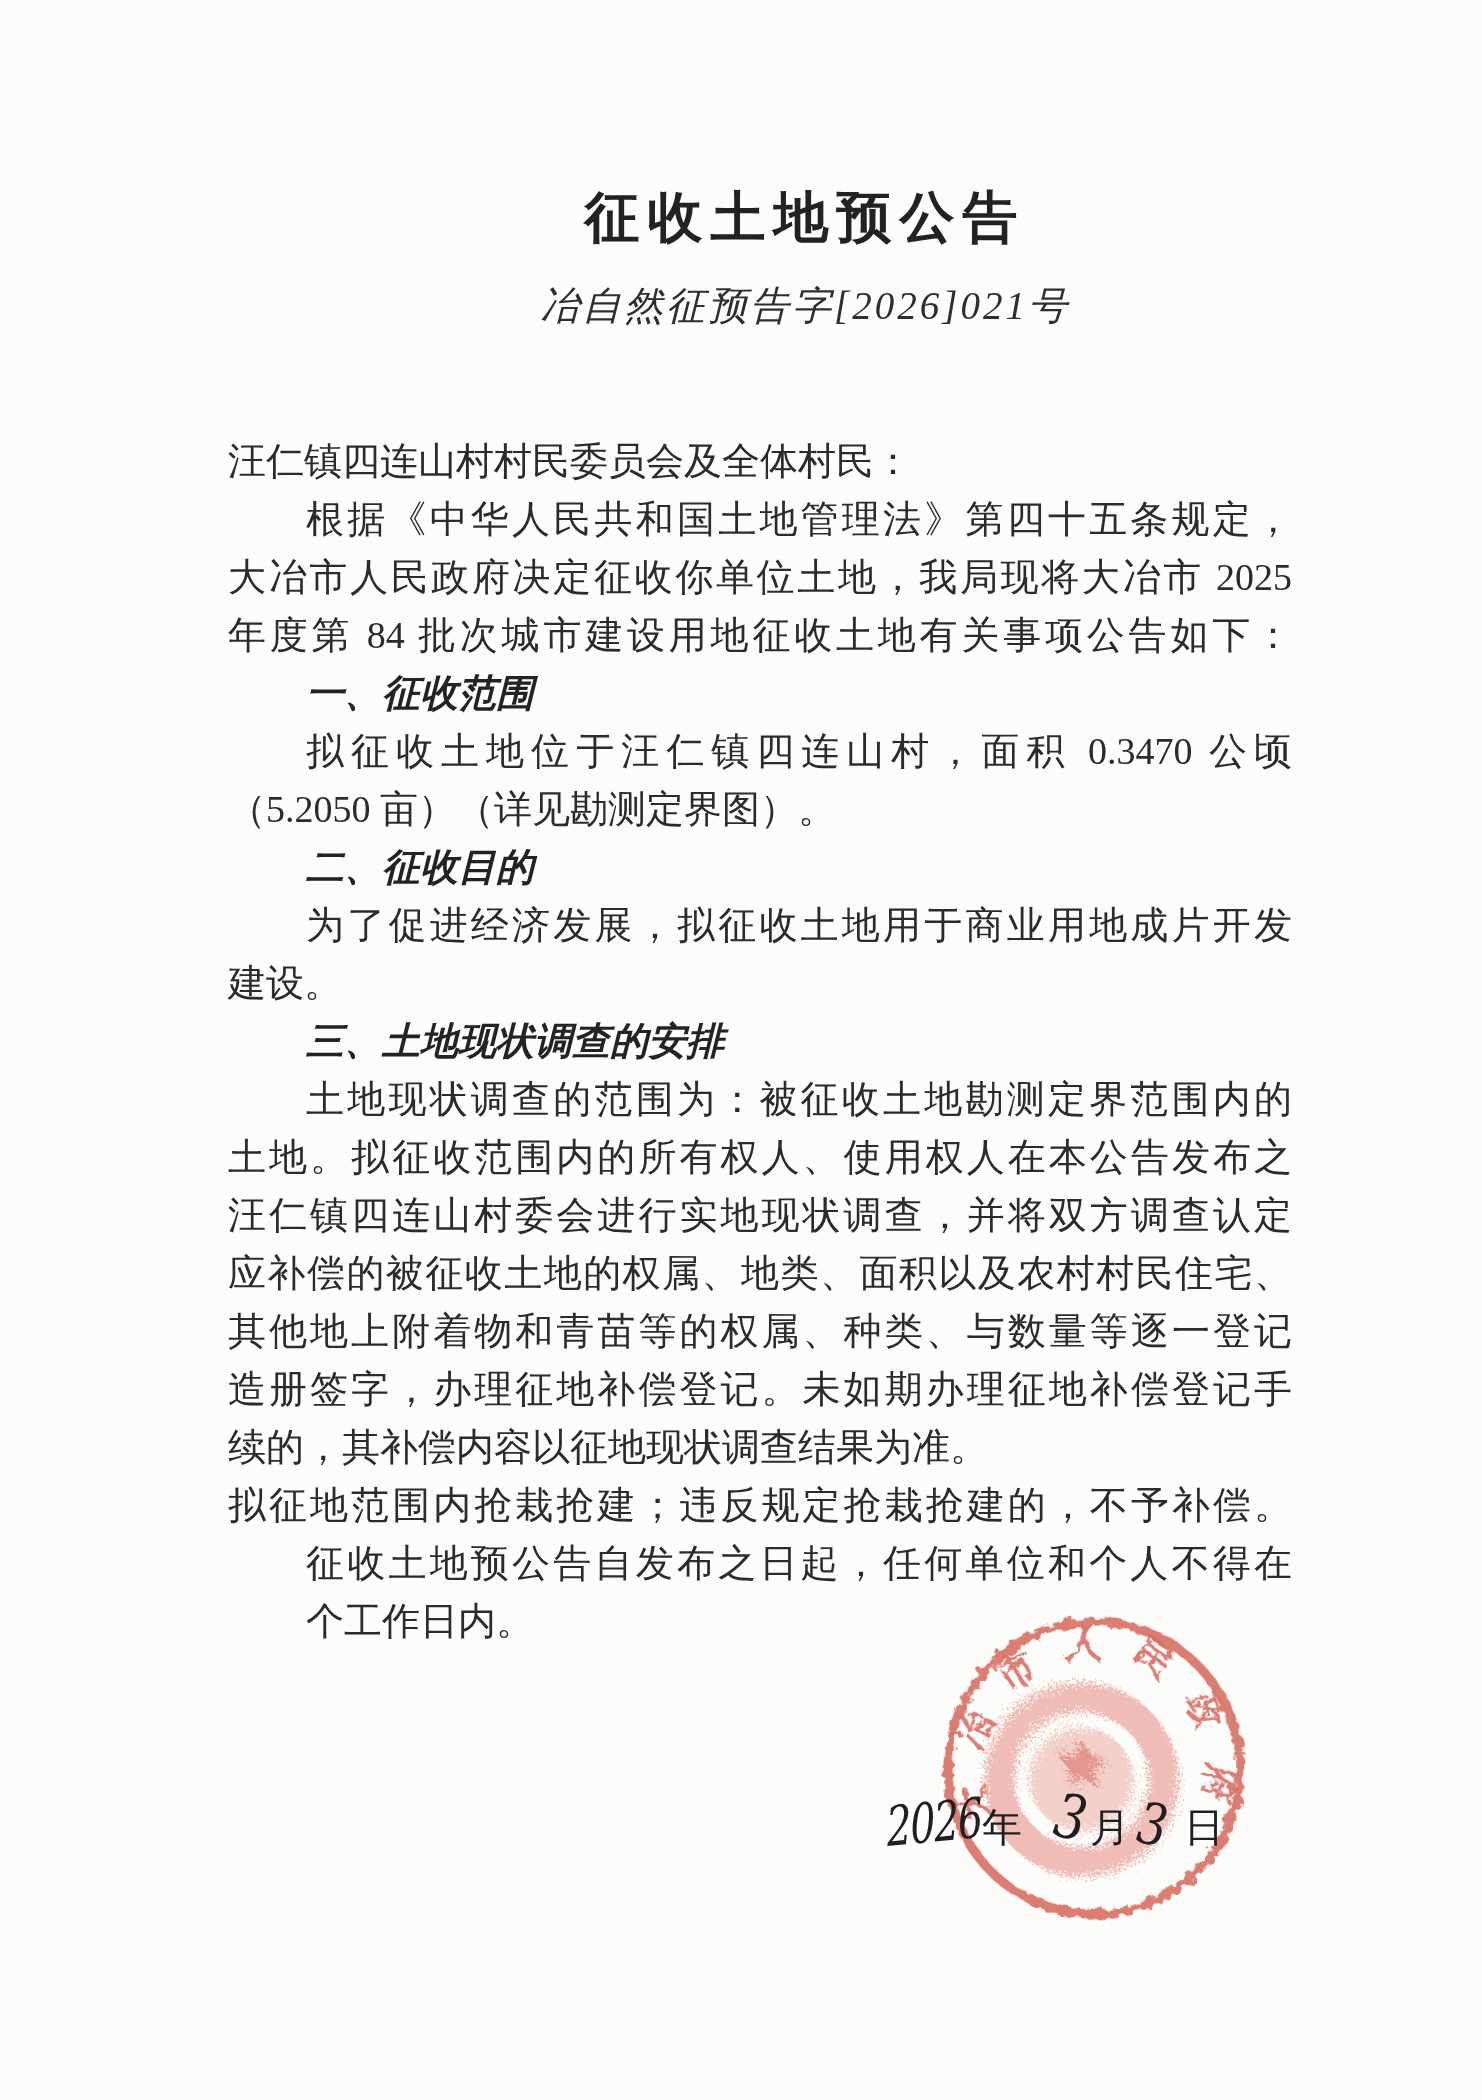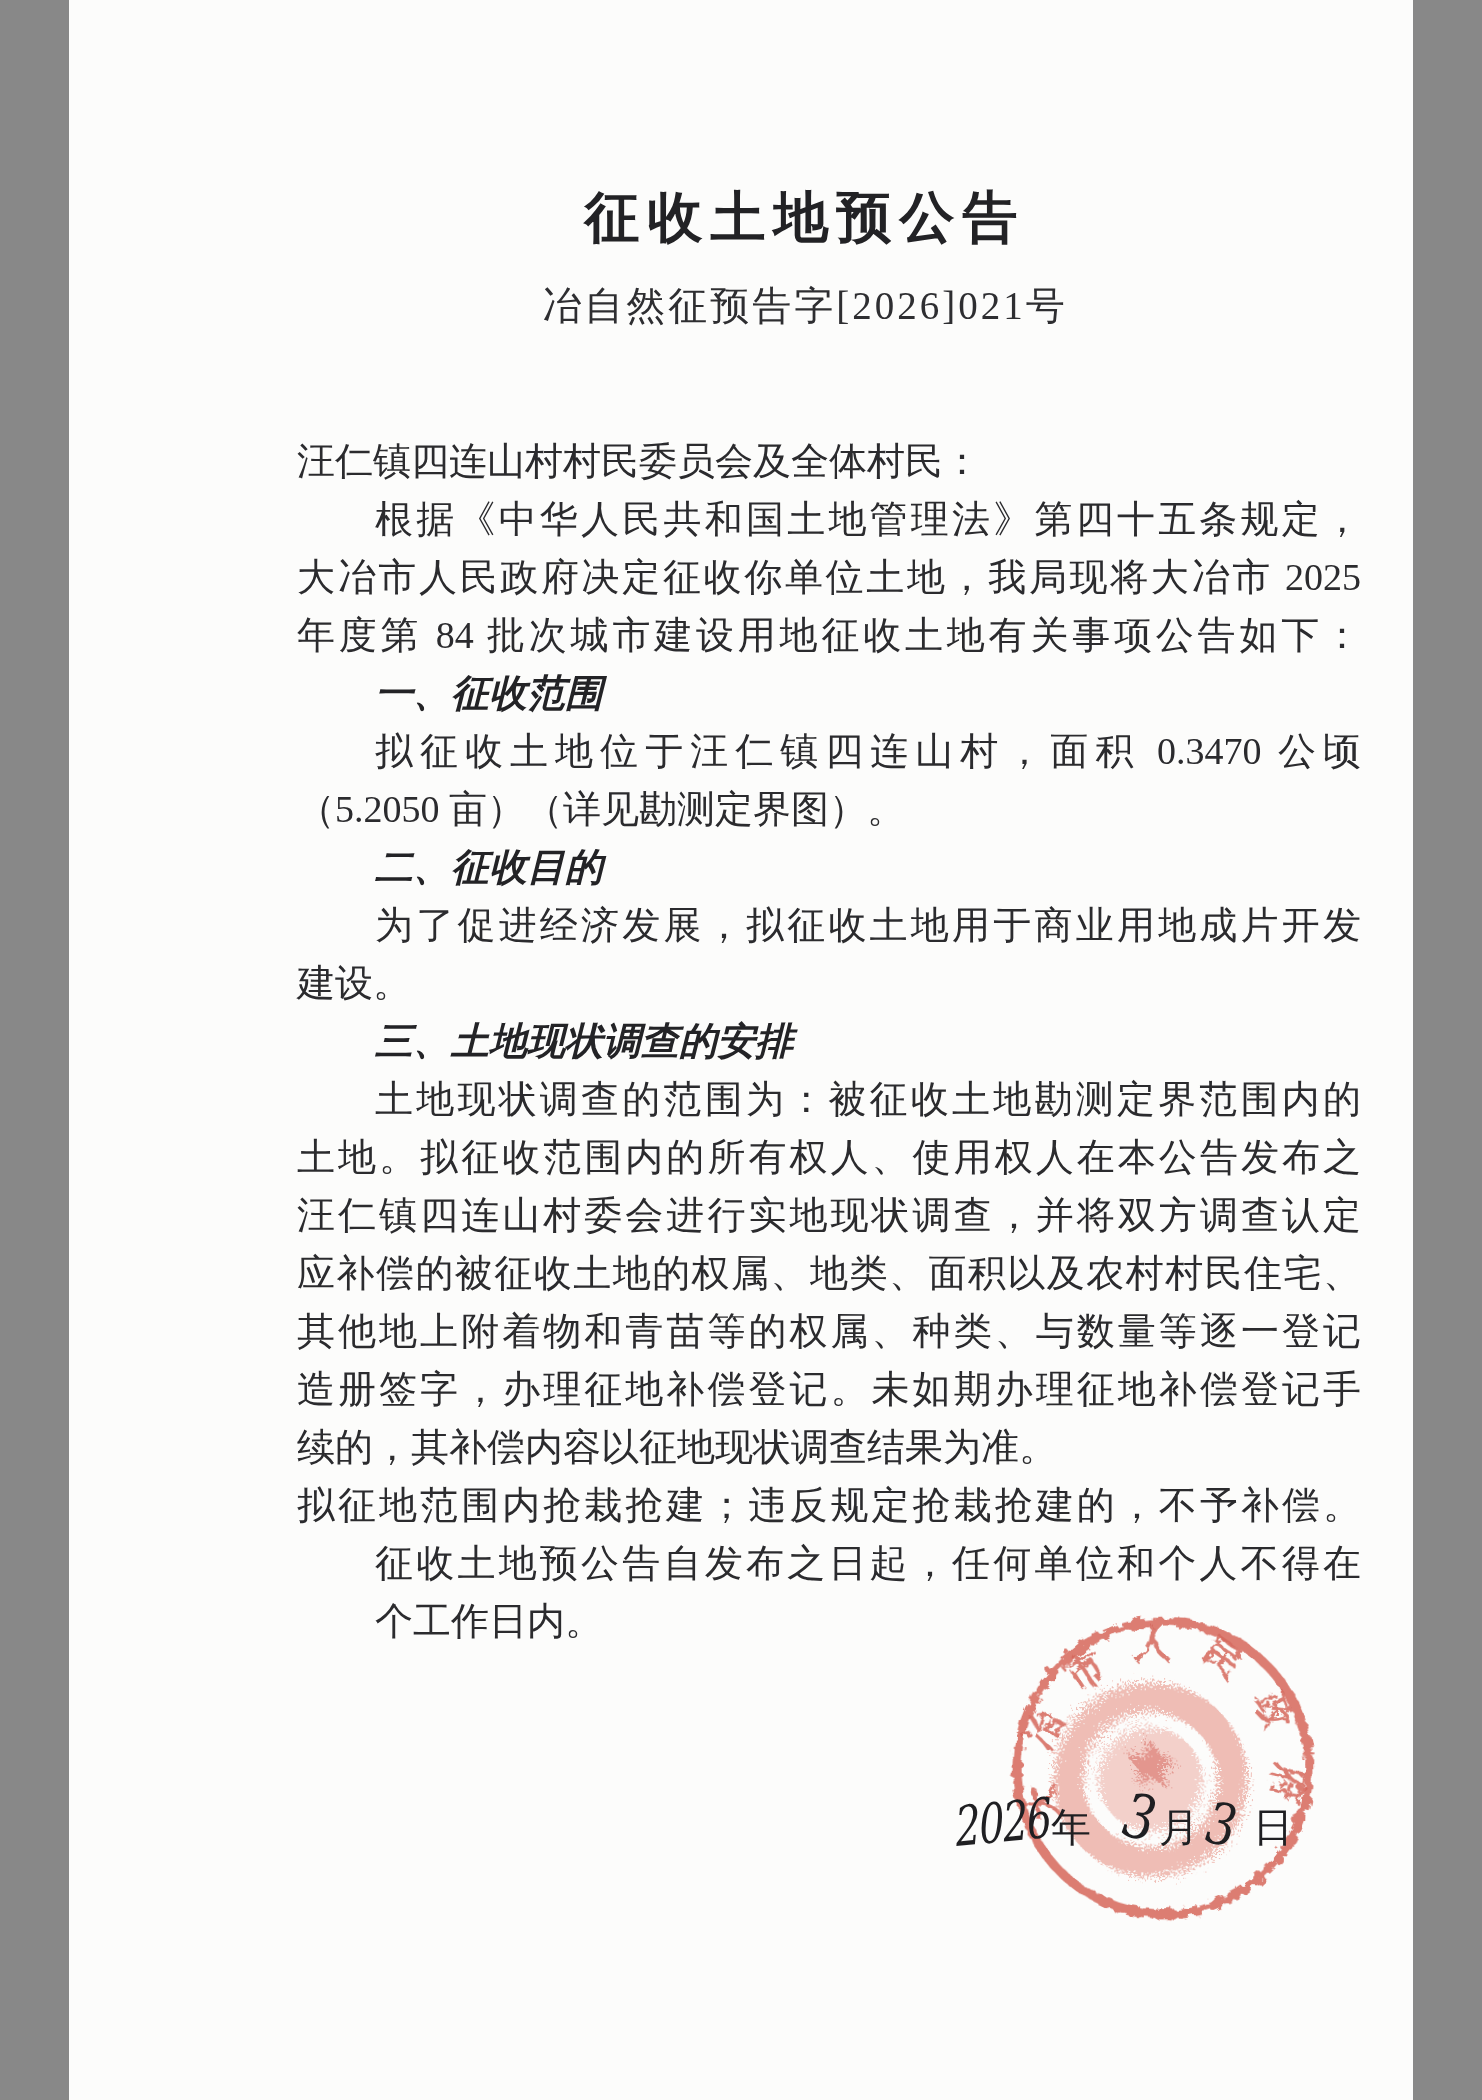--- a/index.html
+++ b/index.html
@@ -8,21 +8,21 @@
     --seal-red:#d25a4e;
     --seal-red-light:#e58a7d;
   }
   html,body{margin:0;padding:0;}
   body{
     background:#888;
     font-family:"Liberation Serif","DejaVu Serif",serif;
   }
   .page{
     position:relative;
-    width:1344px;height:2100px;
+    width:1482px;height:2100px;
     margin:0 auto;
     background:var(--paper-bg);
     color:var(--ink);
     overflow:hidden;
   }
   
   .doc-header{
     position:absolute;
     left:128px;right:0;top:185px;
     text-align:center;
@@ -34,20 +34,21 @@
     font-size:55px;
     line-height:64px;
     letter-spacing:8px;
     color:#222225;
   }
   .doc-number{
     margin-top:30px;
     font-size:39px;
     letter-spacing:3px;
     color:#2e2e31;
+    font-style:italic;
   }
   
   .doc-body{
     position:absolute;
     left:228px;top:432px;
     width:1064px;
   }
   .line{
     font-size:38px;
     line-height:58px;

